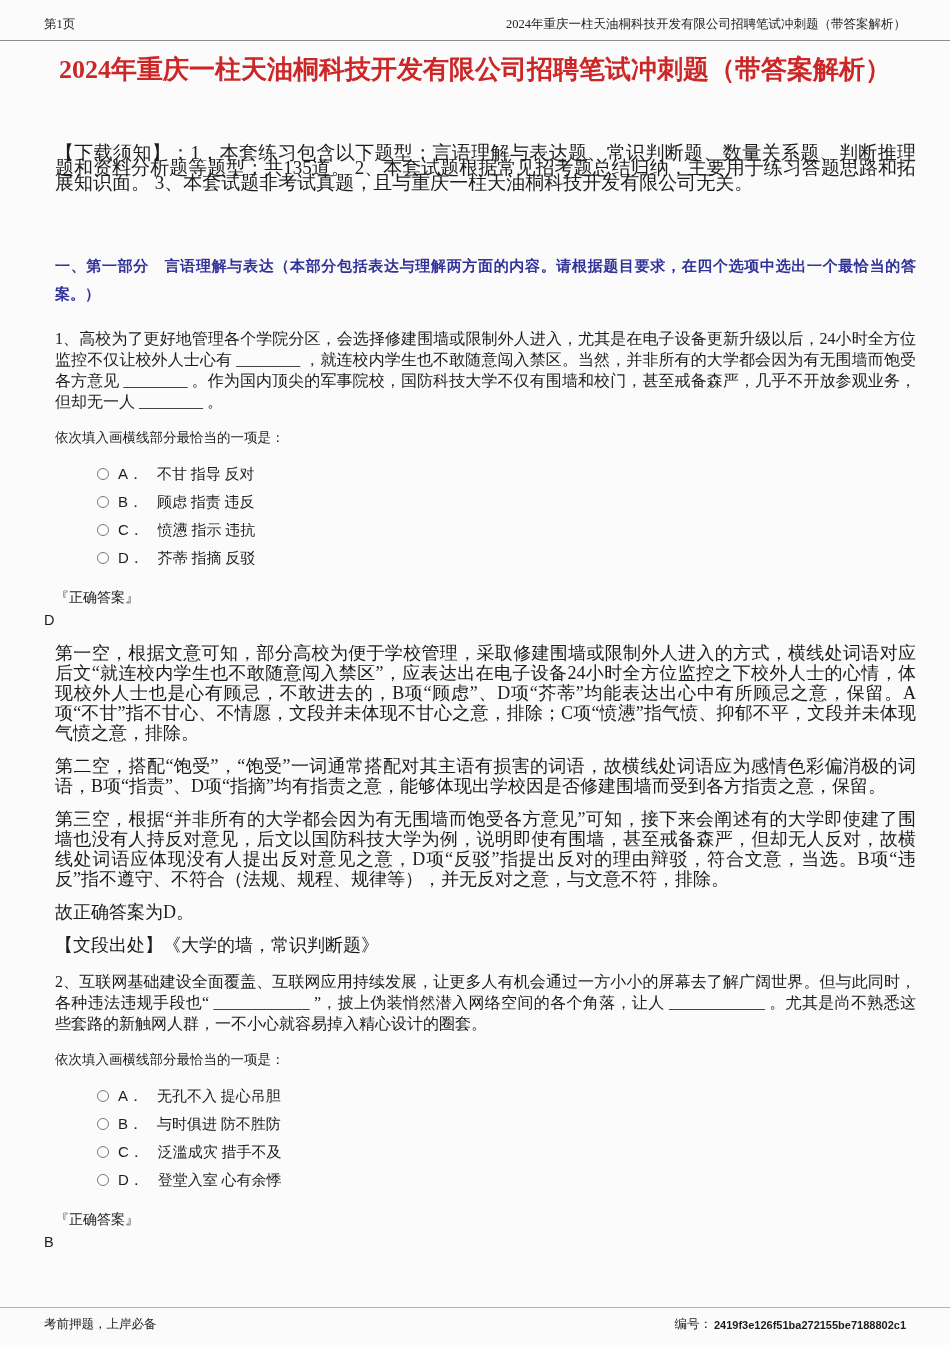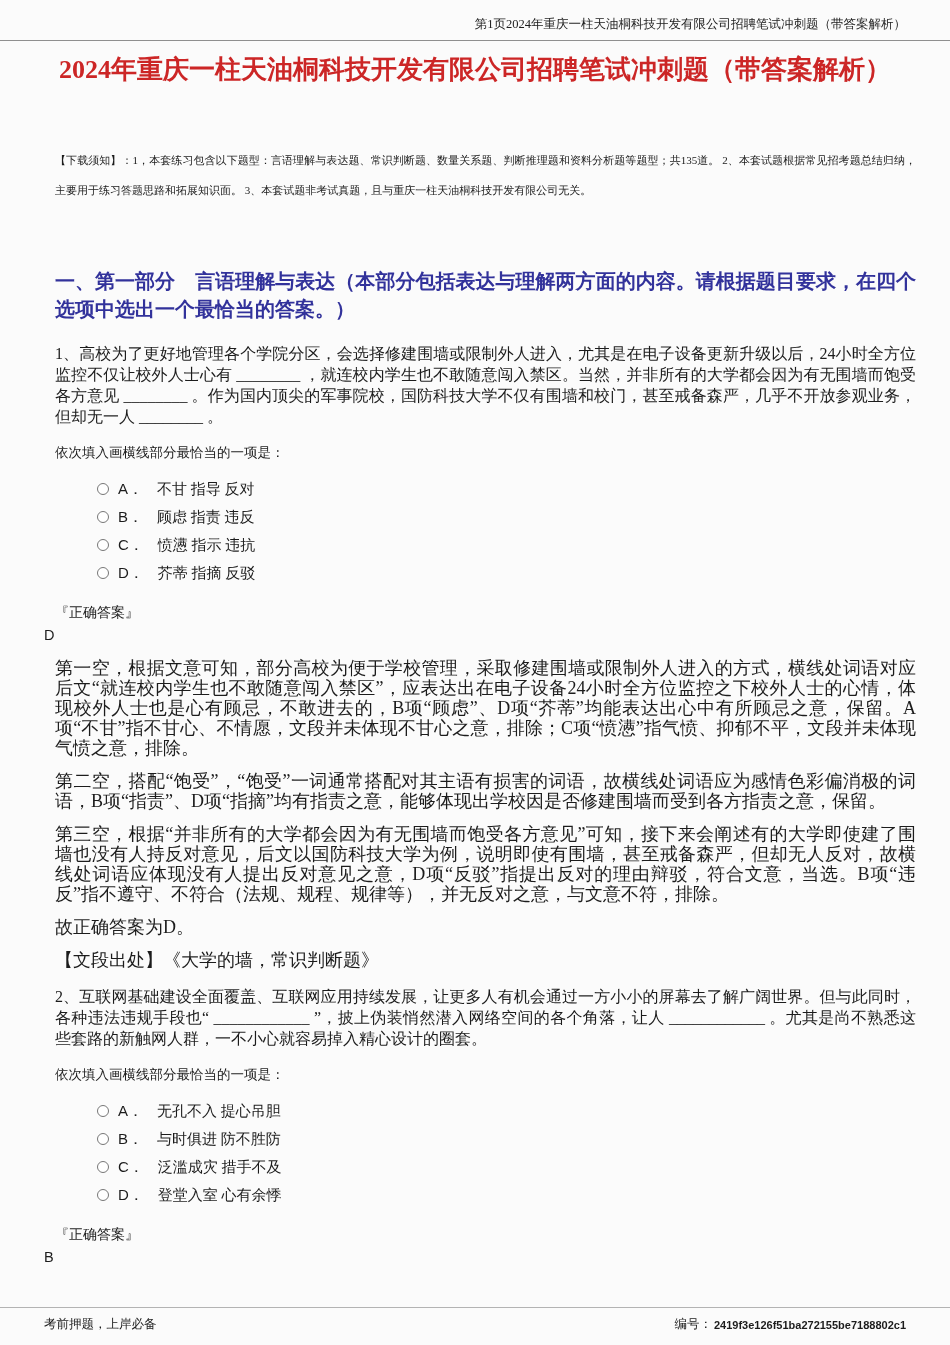--- a/index.html
+++ b/index.html
@@ -12,44 +12,44 @@
   html,body{width:950px;}
   body{
     width:950px;height:1345px;
     position:relative;overflow:hidden;
     background:#fbfbfb;
     color:var(--text-black);
     font-family:"Liberation Serif","DejaVu Serif",serif;
   }
   
   .page-header{
-    display:flex;justify-content:flex-end;align-items:flex-end;
+    display:flex;justify-content:space-between;align-items:flex-end;
     padding:16px 44px 7px 44px;
     border-bottom:1px solid var(--rule-gray);
     font-size:12.5px;
   }
   
   .doc-title{
     margin:12px 52px 0 52px;
     text-align:center;
     color:var(--title-red);
     font-size:26px;font-weight:bold;
     line-height:34px;
   }
   
   .notice{
     margin:58px 34px 0 55px;
-    font-size:11px;line-height:30px;
+    font-size:19px;line-height:15px;
     text-align:justify;
   }
   
   .section-heading{
     margin:62px 34px 0 55px;
     color:var(--heading-blue);
-    font-size:20px;font-weight:bold;
+    font-size:15px;font-weight:bold;
     line-height:28px;
     text-align:justify;
   }
   
   .stem{
     margin:20px 34px 0 55px;
     font-size:16px;line-height:21px;
     text-align:justify;
   }
   .prompt{

